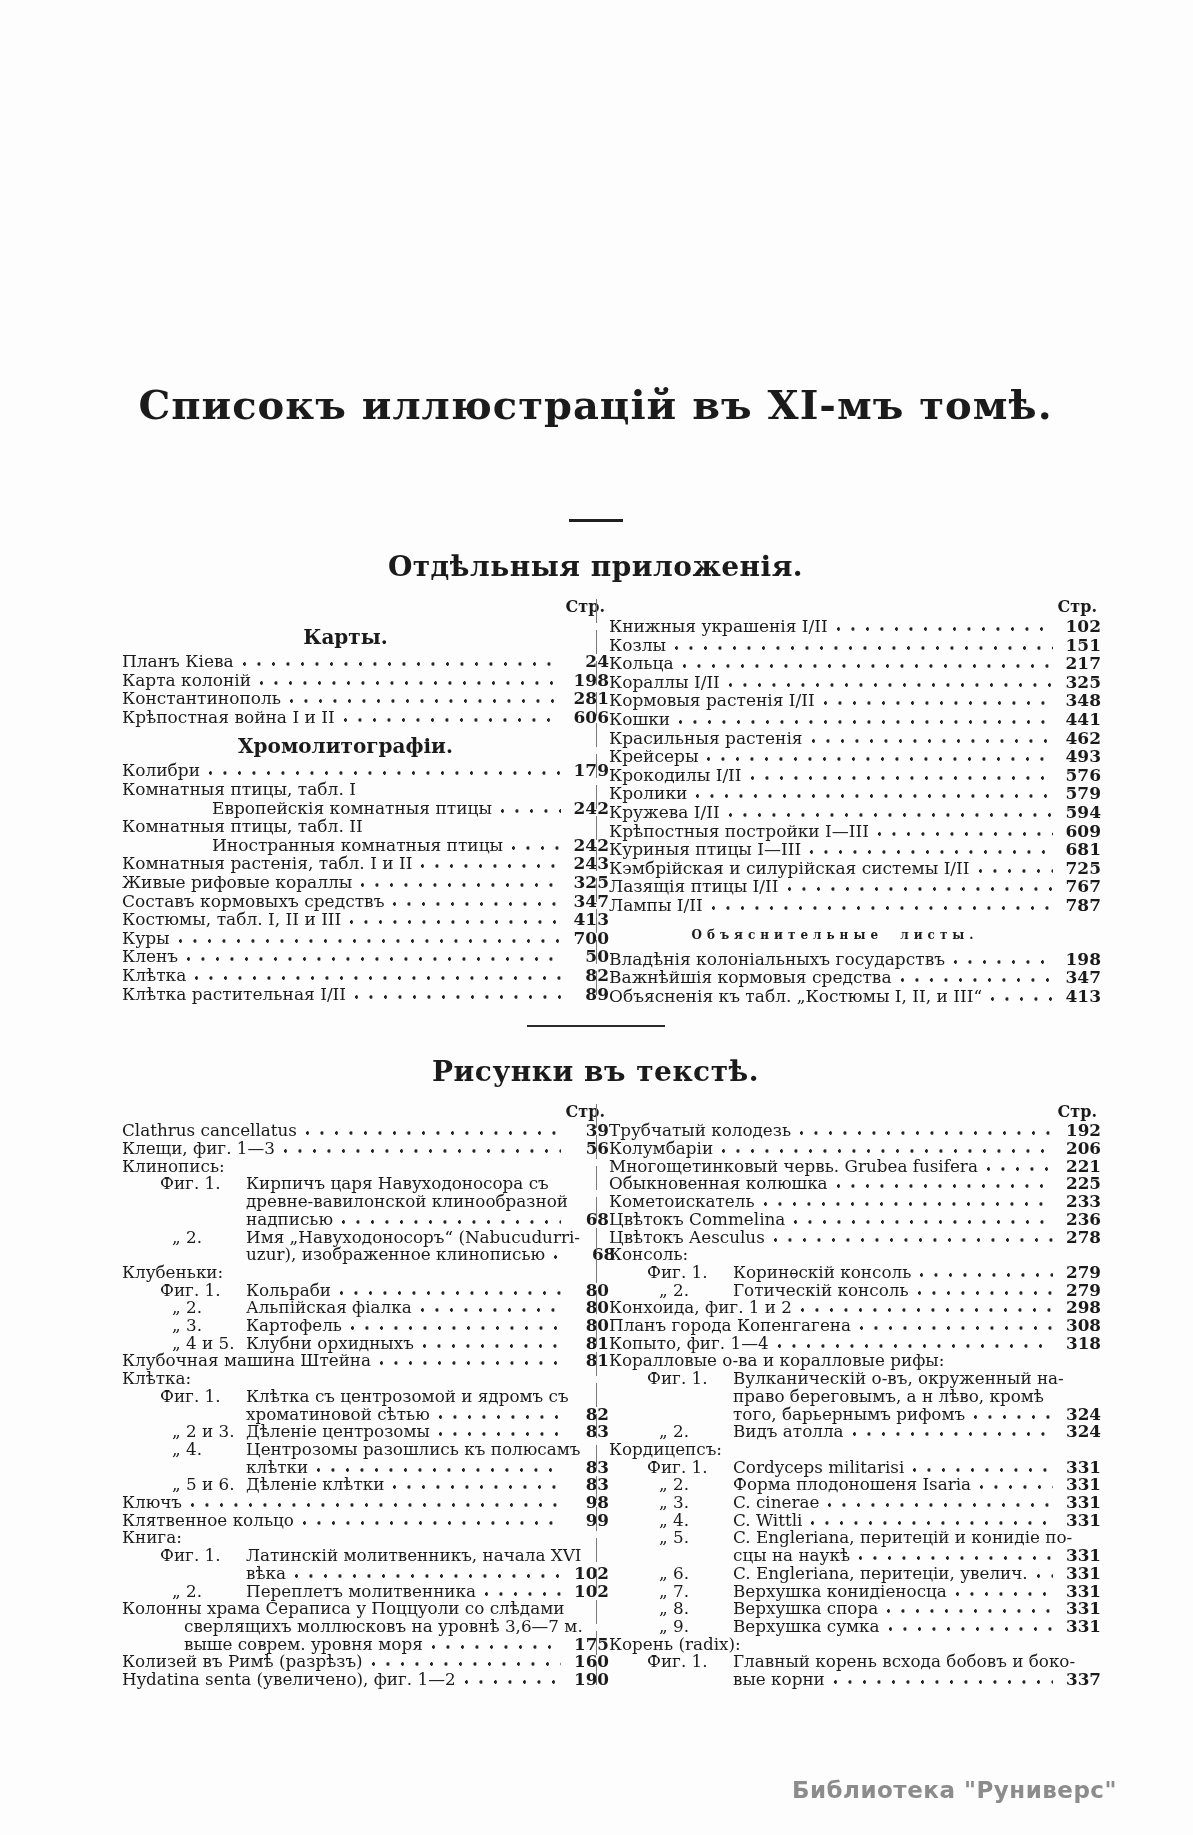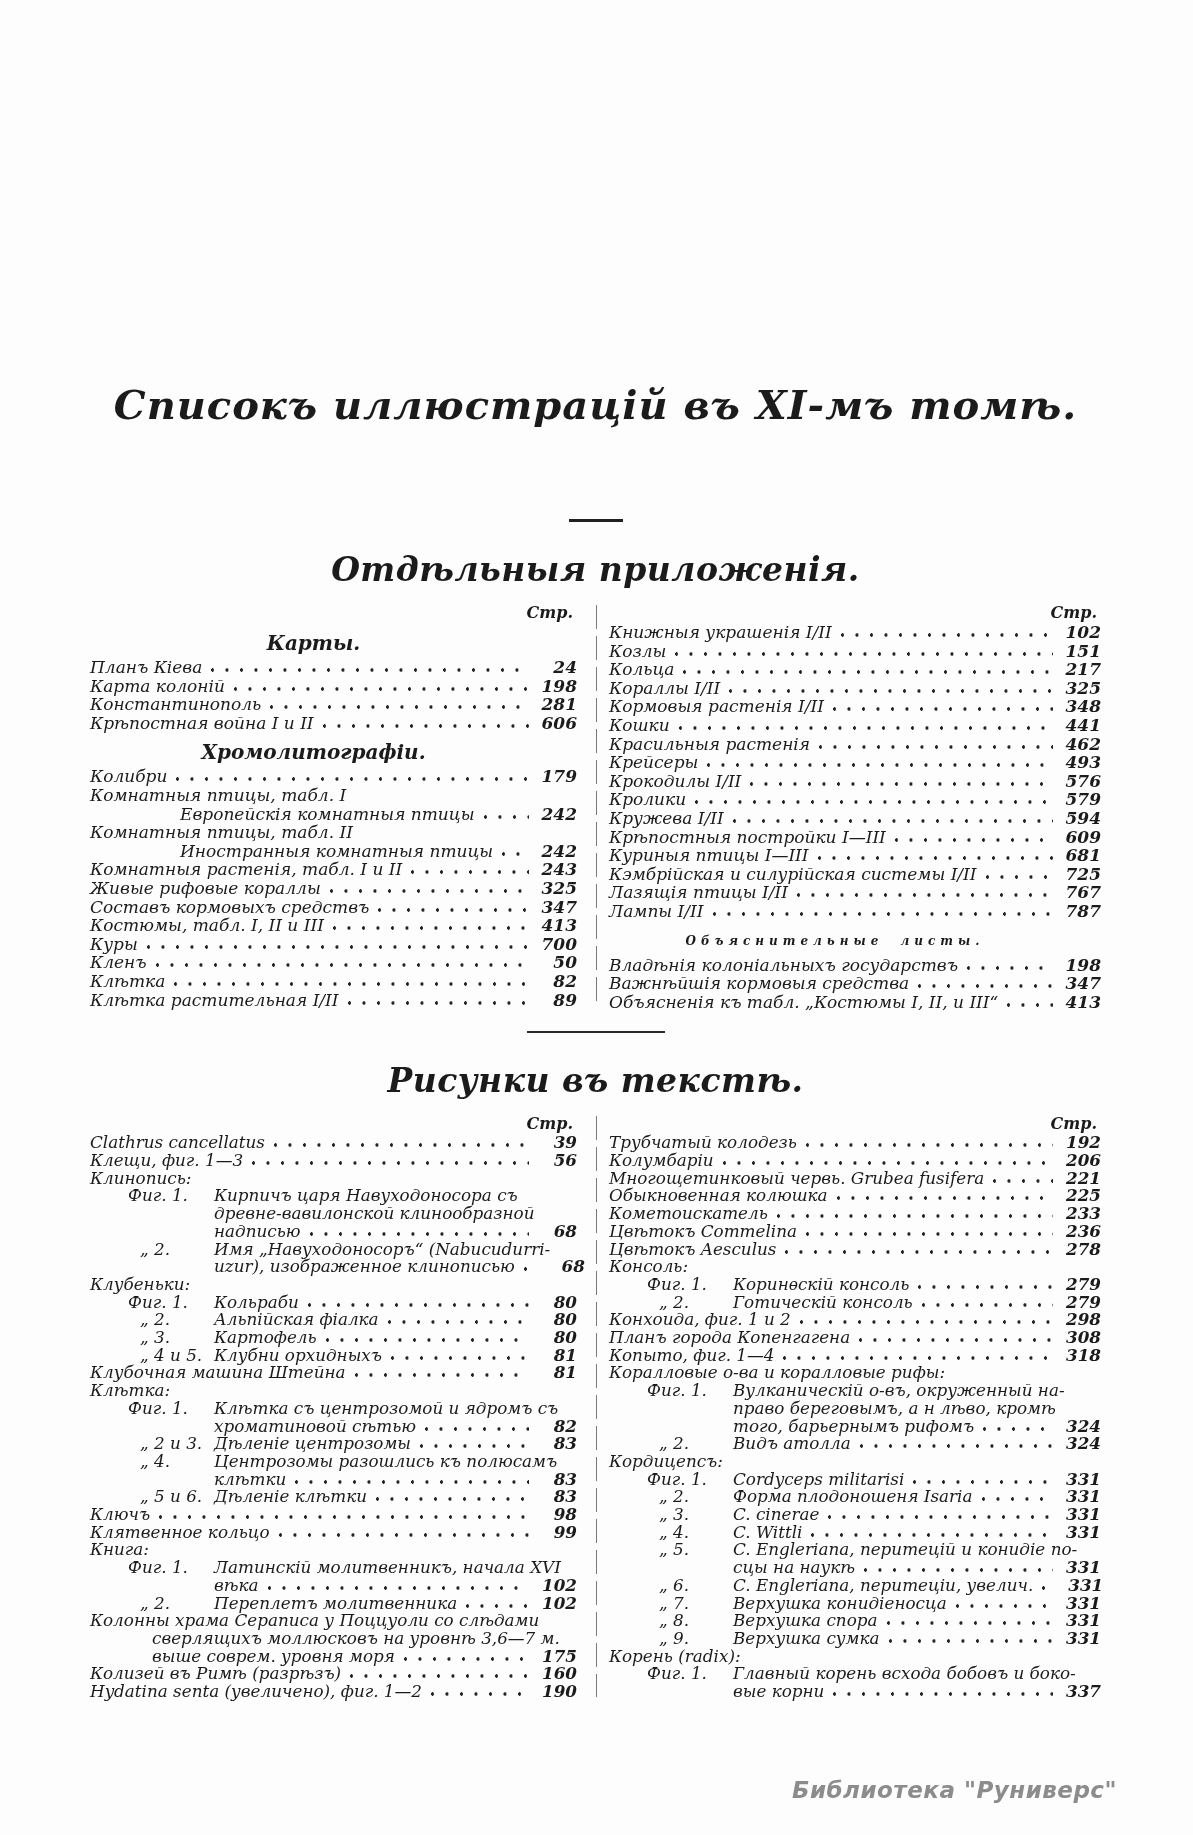--- a/index.html
+++ b/index.html
@@ -5,32 +5,31 @@
   html,body{margin:0;padding:0;background:#ffffff;}
   .page{
     position:relative;
     width:1193px;height:1835px;
     background:#fdfdfd;
     font-family:"DejaVu Serif", serif;
     color:#1b1b1b;
     box-sizing:border-box;
     padding:383px 92px 0 90px;
     overflow:hidden;
-    font-style:italic;
   }
   .title{
     margin:0;text-align:center;
     font-size:40px;font-weight:bold;letter-spacing:1px;line-height:1.1;
   }
   .title-rule{width:54px;height:3px;background:#202020;margin:92px auto 0;}
   h2.sec-heading{
     margin:28px 0 14px;text-align:center;
-    font-size:33px;font-weight:bold;letter-spacing:0.5px;
-  }
-  .cols{display:flex;justify-content:space-between;position:relative;}
+    font-size:28px;font-weight:bold;letter-spacing:0.5px;
+  }
+  .cols{display:flex;justify-content:flex-end;position:relative;}
   .col{flex:0 0 487px;max-width:487px;}
   .col.right{flex:0 0 492px;max-width:492px;}
   .col-divider{
     position:absolute;left:50%;top:2px;bottom:4px;width:1.5px;
     background:repeating-linear-gradient(to bottom,#7a7a7a 0 24px,transparent 24px 31px);
   }
   .str-header{
     display:block;text-align:right;font-weight:bold;
     font-size:16px;line-height:20px;padding-right:4px;
   }

